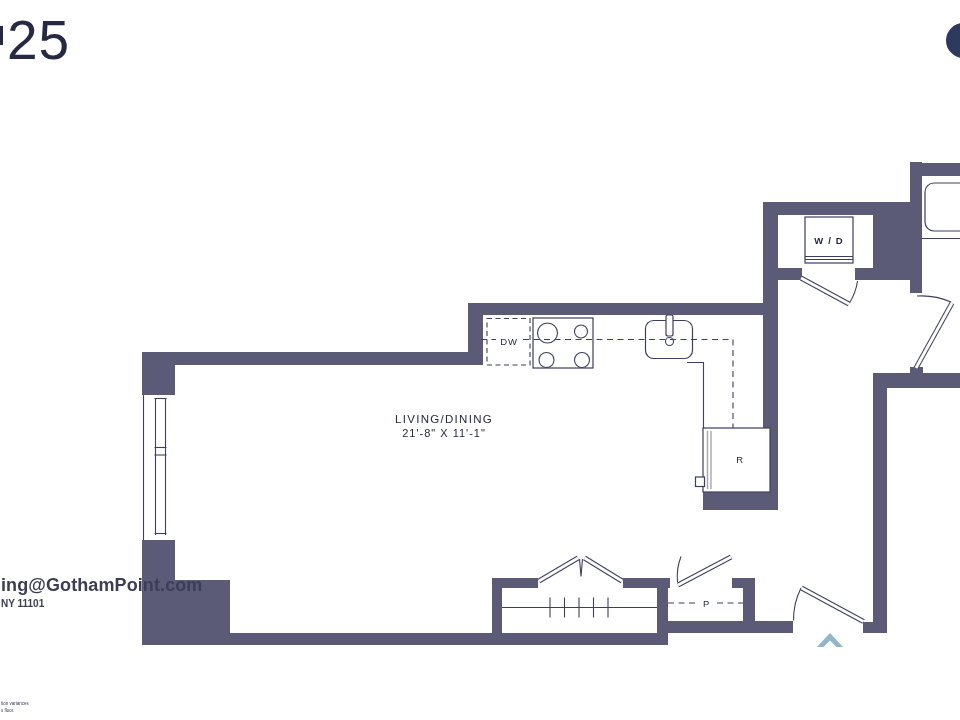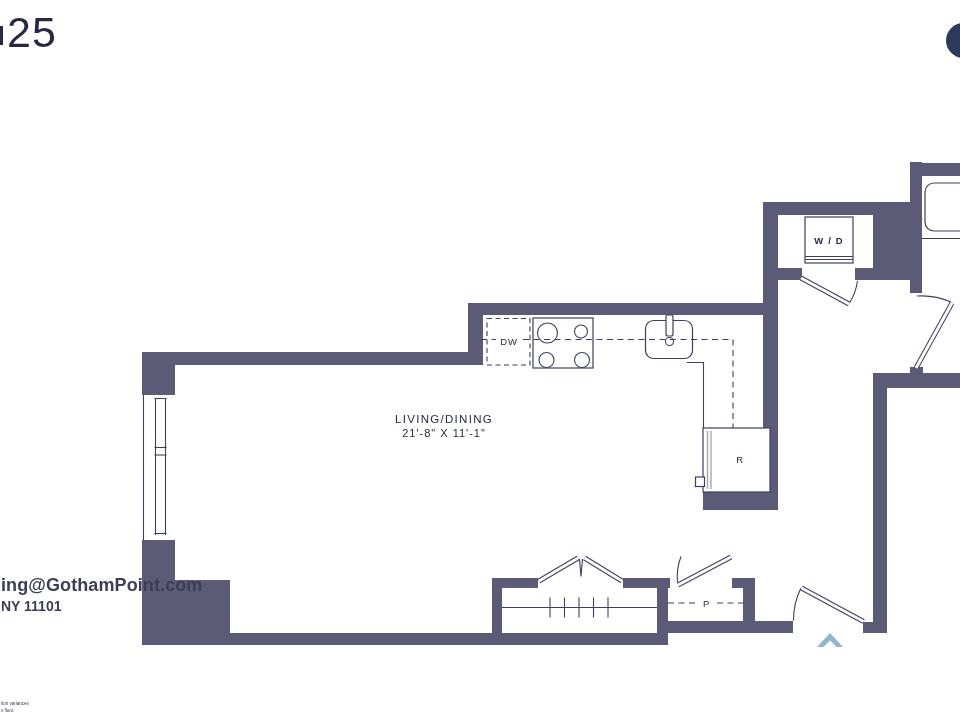--- a/index.html
+++ b/index.html
@@ -1,26 +1,26 @@
 <!DOCTYPE html>
 <html style="--wall: #5b5b77; --line: #3e3e60; --text: #262944; --textsoft: #3c3e58; --logo: #2c3a5e; --arrow: #8fb6cb; --graydoor: #a6a6b3;"><head>
 <meta charset="utf-8">
 <style>
   html,body{margin:0;padding:0;background:#fff;}
   .stage{position:relative;width:960px;height:720px;background:#fff;overflow:hidden;
          font-family:"Liberation Sans",sans-serif;}
   .stage svg{position:absolute;left:0;top:0;}
-  .unit-number{position:absolute;left:7px;top:8px;font-size:43px;letter-spacing:1px;
+  .unit-number{position:absolute;left:7px;top:8px;font-size:55px;letter-spacing:1px;
                color:var(--text);}
   .glyph-fragment{position:absolute;left:0px;top:26px;width:3px;height:19px;background:var(--text);}
   .logo-circle{position:absolute;left:946px;top:23px;width:35px;height:35px;border-radius:50%;
                background:var(--logo);}
   .footer-email{position:absolute;left:1px;top:575px;font-size:18px;font-weight:700;
                 color:var(--textsoft);letter-spacing:.1px;}
-  .footer-address{position:absolute;left:1px;top:598px;font-size:14px;font-weight:700;
+  .footer-address{position:absolute;left:1px;top:598px;font-size:10px;font-weight:700;
                   color:var(--textsoft);}
   .fineprint{position:absolute;left:1px;top:700px;font-size:4.5px;line-height:7px;
              color:var(--textsoft);}
   
   .wall{fill:var(--wall);}
   .ln{stroke:var(--line);stroke-width:1.1;fill:none;}
   .fixture{fill:#fff;stroke:var(--line);stroke-width:1.2;}
   .dash{stroke:var(--line);stroke-width:1.1;fill:none;stroke-dasharray:6 4.5;}
   .dashbox{fill:#fff;stroke:var(--line);stroke-width:1.1;stroke-dasharray:5 3.5;}
   .leaf-outer{stroke:var(--line);stroke-width:5;fill:none;}

